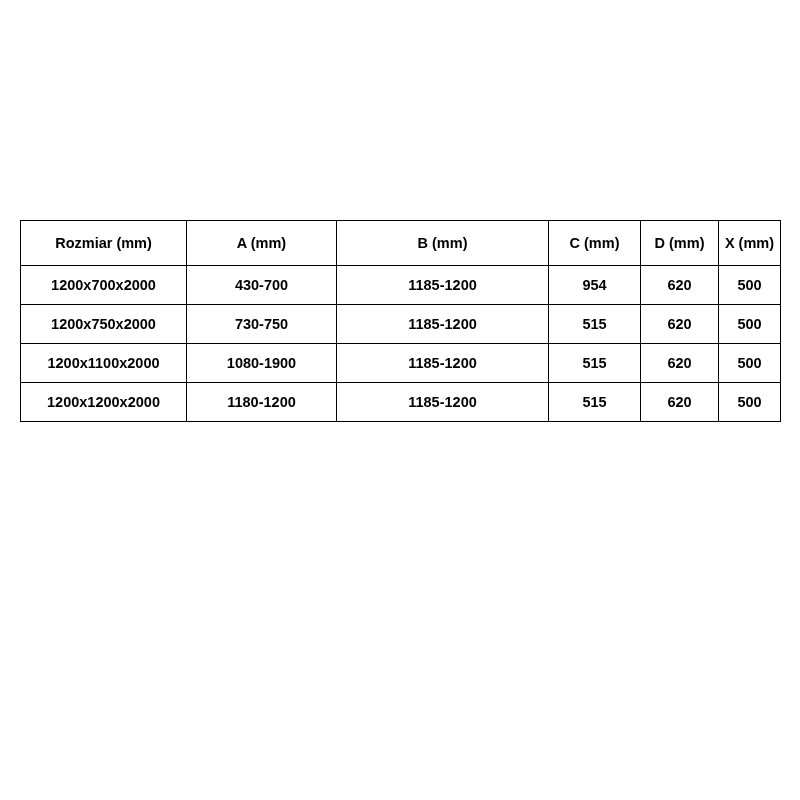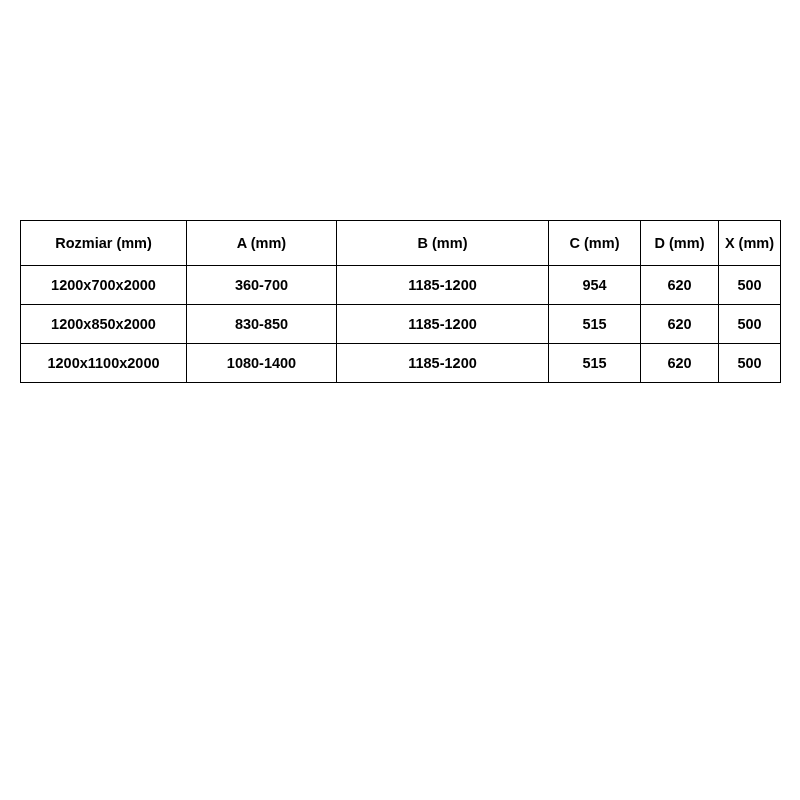--- a/index.html
+++ b/index.html
@@ -73,37 +73,45 @@
           <th>A (mm)</th>
           <th>B (mm)</th>
           <th>C (mm)</th>
           <th>D (mm)</th>
           <th>X (mm)</th>
         </tr>
       </thead>
       <tbody>
         <tr>
           <td>1200x700x2000</td>
-          <td>360-700</td>
+          <td>430-700</td>
           <td>1185-1200</td>
           <td>954</td>
           <td>620</td>
           <td>500</td>
         </tr>
         <tr>
-          <td>1200x850x2000</td>
-          <td>830-850</td>
+          <td>1200x750x2000</td>
+          <td>730-750</td>
           <td>1185-1200</td>
           <td>515</td>
           <td>620</td>
           <td>500</td>
         </tr>
         <tr>
           <td>1200x1100x2000</td>
-          <td>1080-1400</td>
+          <td>1080-1900</td>
+          <td>1185-1200</td>
+          <td>515</td>
+          <td>620</td>
+          <td>500</td>
+        </tr>
+        <tr>
+          <td>1200x1200x2000</td>
+          <td>1180-1200</td>
           <td>1185-1200</td>
           <td>515</td>
           <td>620</td>
           <td>500</td>
         </tr>
       </tbody>
     </table>
   </div>
 </div>
 

